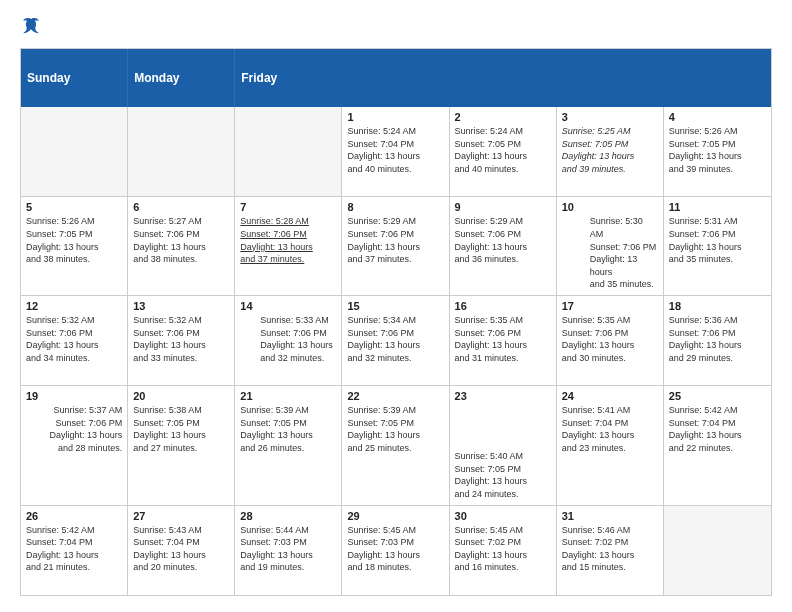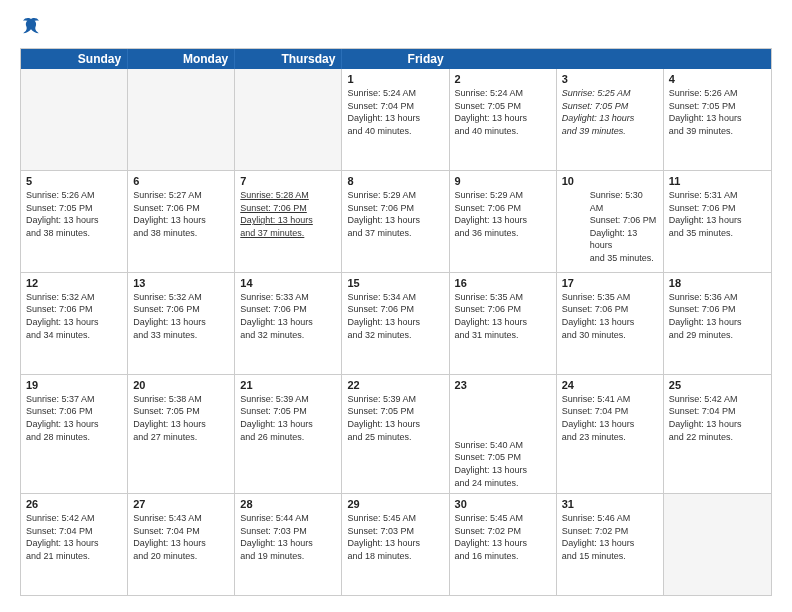--- a/index.html
+++ b/index.html
@@ -61,22 +61,22 @@
     }
     .cal-header {
       display: grid;
       grid-template-columns: repeat(7, 1fr);
       background: #1a5fa8;
     }
     .cal-header-cell {
       color: #fff;
       font-size: 12px;
       font-weight: bold;
-      padding: 3px 6px;
-      text-align: right;
+      padding: 22px 6px;
+      text-align: left;
       border-right: 1px solid #2a6fb8;
     }
     .cal-header-cell:last-child { border-right: none; }
     .cal-body {
       flex: 1;
       display: flex;
       flex-direction: column;
     }
     .cal-row {
       display: grid;
@@ -127,21 +127,20 @@
     <div class="title-block">
       <h1></h1>
       <h2></h2>
     </div>
   </div>
 
   <div class="calendar">
     <div class="cal-header">
     <div class="cal-header-cell">Sunday</div>
         <div class="cal-header-cell">Monday</div>
-        <div class="cal-header-cell">Thursday</div>
         <div class="cal-header-cell">Friday</div>
       </div>
     <div class="cal-body">
     <div class="cal-row">
           <div class="cal-cell empty"></div>
           <div class="cal-cell empty"></div>
           <div class="cal-cell empty"></div>
           <div class="cal-cell">
             <span class="day-num">1</span>
             <div class="cell-info" style="white-space: pre-line;">Sunrise: 5:24 AM
@@ -232,21 +231,21 @@
           </div>
           <div class="cal-cell">
             <span class="day-num">13</span>
             <div class="cell-info" style="white-space: pre-line;">Sunrise: 5:32 AM
 Sunset: 7:06 PM
 Daylight: 13 hours
 and 33 minutes.</div>
           </div>
           <div class="cal-cell">
             <span class="day-num">14</span>
-            <div class="cell-info" style="white-space: pre-line;">Sunrise: 5:33 AM
+            <div class="cell-info" style="white-space: pre-line; margin-left: 20px;">Sunrise: 5:33 AM
 Sunset: 7:06 PM
 Daylight: 13 hours
 and 32 minutes.</div>
           </div>
           <div class="cal-cell">
             <span class="day-num">15</span>
             <div class="cell-info" style="white-space: pre-line;">Sunrise: 5:34 AM
 Sunset: 7:06 PM
 Daylight: 13 hours
 and 32 minutes.</div>
@@ -269,21 +268,21 @@
             <span class="day-num">18</span>
             <div class="cell-info" style="white-space: pre-line;">Sunrise: 5:36 AM
 Sunset: 7:06 PM
 Daylight: 13 hours
 and 29 minutes.</div>
           </div>
         </div>
         <div class="cal-row">
           <div class="cal-cell">
             <span class="day-num">19</span>
-            <div class="cell-info" style="white-space: pre-line;">Sunrise: 5:37 AM
+            <div class="cell-info" style="white-space: pre-line; text-align: right;">Sunrise: 5:37 AM
 Sunset: 7:06 PM
 Daylight: 13 hours
 and 28 minutes.</div>
           </div>
           <div class="cal-cell">
             <span class="day-num">20</span>
             <div class="cell-info" style="white-space: pre-line;">Sunrise: 5:38 AM
 Sunset: 7:05 PM
 Daylight: 13 hours
 and 27 minutes.</div>

